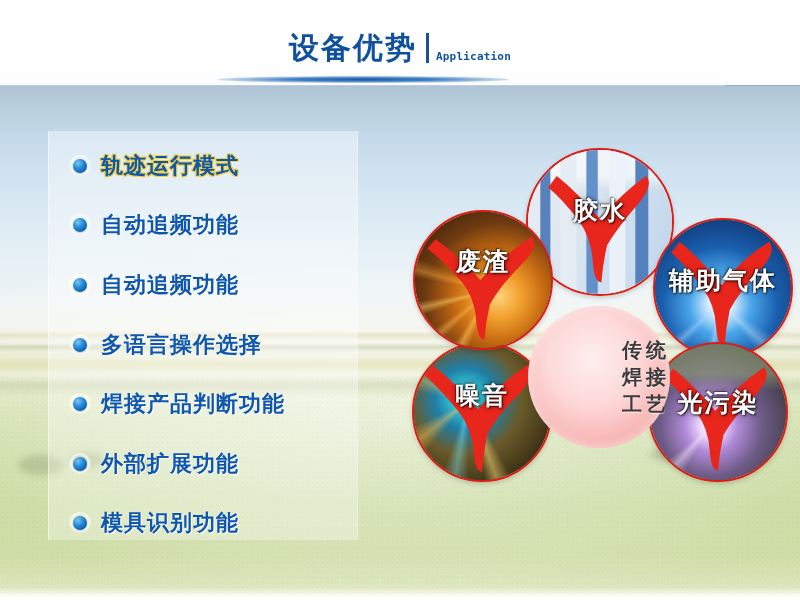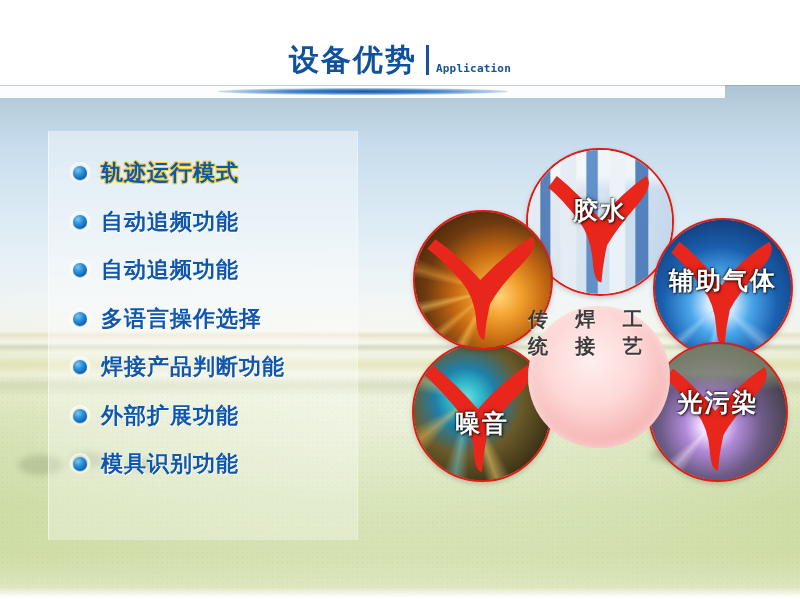--- a/index.html
+++ b/index.html
@@ -57,21 +57,21 @@
     opacity:.30;
     background-image:
       radial-gradient(rgba(150,165,110,.55) 0.6px, transparent 0.7px),
       radial-gradient(rgba(190,200,150,.45) 0.6px, transparent 0.7px);
     background-size:5px 5px, 7px 7px;
     background-position:0 0, 3px 2px;
   }
 
   
   .header{
-    position:absolute; left:0; top:12px; width:725px; height:86px;
+    position:absolute; left:0; top:0; width:725px; height:86px;
     background:linear-gradient(to bottom,#ffffff 0%,#ffffff 72%,#fbfcfd 100%);
   }
   .title-wrap{
     position:absolute; left:0; top:33px; width:800px;
     display:flex; justify-content:center; align-items:flex-end; gap:0px;
   }
   .title-cn{
     font-family:"DejaVu Sans","Liberation Sans",sans-serif;
     font-size:30px; font-weight:bold; letter-spacing:2px;
     color:#10519e; line-height:1;
@@ -100,21 +100,21 @@
   
   .feature-panel{
     position:absolute; left:48px; top:131px; width:310px; height:409px;
     background:linear-gradient(to bottom, rgba(255,255,255,.42), rgba(255,255,255,.30));
     border-left:1px solid rgba(255,255,255,.55);
     border-right:1px solid rgba(255,255,255,.30);
   }
   .feature-list{
     position:absolute; left:48px; top:131px; width:330px; height:409px;
     padding:18px 0 0 0;
-    display:flex; flex-direction:column; justify-content:flex-start;
+    display:flex; flex-direction:column; justify-content:flex-start;gap:26px;
   }
   .feature-item{
     display:flex; align-items:center; height:48.5px; padding-left:25px;
   }
   .bullet{
     position:relative; width:14px; height:14px; flex:0 0 14px; margin-right:14px;
   }
   .bullet::before{
     content:""; position:absolute; left:-4px; top:-4px; width:22px; height:22px;
     border-radius:50%; background:radial-gradient(circle at 50% 45%, rgba(255,255,255,.0) 40%, rgba(255,255,255,.75) 55%, rgba(255,255,255,0) 72%);
@@ -159,21 +159,21 @@
     font-weight:bold; font-size:25px; letter-spacing:2px;
     color:#ffffff; line-height:1;
     text-shadow:1px 1px 2px rgba(0,0,0,.75), -1px -1px 1px rgba(0,0,0,.45), 0 0 5px rgba(0,0,0,.5);
     z-index:3;
   }
 
   .center-node{
     position:absolute; left:128px; top:176px; width:142px; height:142px;
     border-radius:50%;
     background:radial-gradient(circle at 45% 38%, #ffeeee 0%, #fdd9d8 38%, #f6b3b2 72%, #f2a09f 100%);
-    display:flex; flex-direction:row; align-items:flex-start; justify-content:center;
+    display:flex; flex-direction:column; align-items:flex-end; justify-content:center;
     box-shadow:0 0 12px rgba(255,255,255,.6) inset;
     z-index:5;
   }
   .center-line{
     font-family:"DejaVu Sans","Liberation Sans",sans-serif;
     font-size:20px; font-weight:bold; letter-spacing:4px; color:#3b3b3b;
     line-height:1.35; text-shadow:0 1px 1px rgba(255,255,255,.7);
   }
 
   
@@ -357,30 +357,31 @@
     </div>
 
 
     <div class="node" style="left:12px; top:212px; width:140px; height:140px;">
       <div class="photo ph-noise"></div>
       <div class="xmark">
         <svg class="xsvg" viewBox="0 0 100 100" preserveAspectRatio="none">
           <path d="M14 16 Q30 28 47 48 Q64 28 84 15 Q91 22 77 37 Q61 53 54 66 Q51 80 50 94 Q45 94 44 80 Q43 63 33 50 Q20 34 8 23 Z" fill="#e8261c"></path>
         </svg>
       </div>
-      <div class="nlabel" style="top:39px;margin-top:28px;">噪音</div>
+      <div class="nlabel" style="top:39px;">噪音</div>
     </div>
 
     <div class="node" style="left:13px; top:80px; width:140px; height:140px;">
       <div class="photo ph-slag"></div>
       <div class="xmark">
         <svg class="xsvg" viewBox="0 0 100 100" preserveAspectRatio="none">
           <path d="M15 20 Q31 31 48 50 Q66 31 86 18 Q92 25 78 39 Q62 55 55 68 Q52 81 51 94 Q46 94 45 80 Q44 63 34 51 Q21 36 9 27 Z" fill="#e8261c"></path>
         </svg>
       </div>
+      <div class="nlabel" style="top:37px;">废渣</div>
     </div>
 
     <div class="center-node">
       <span class="center-line">传统</span>
       <span class="center-line">焊接</span>
       <span class="center-line">工艺</span>
     </div>
   </div>
 
   <div class="bottom-fade"></div>

